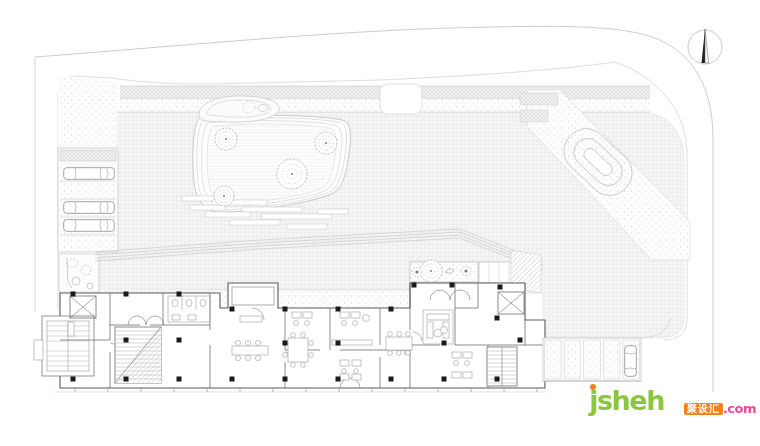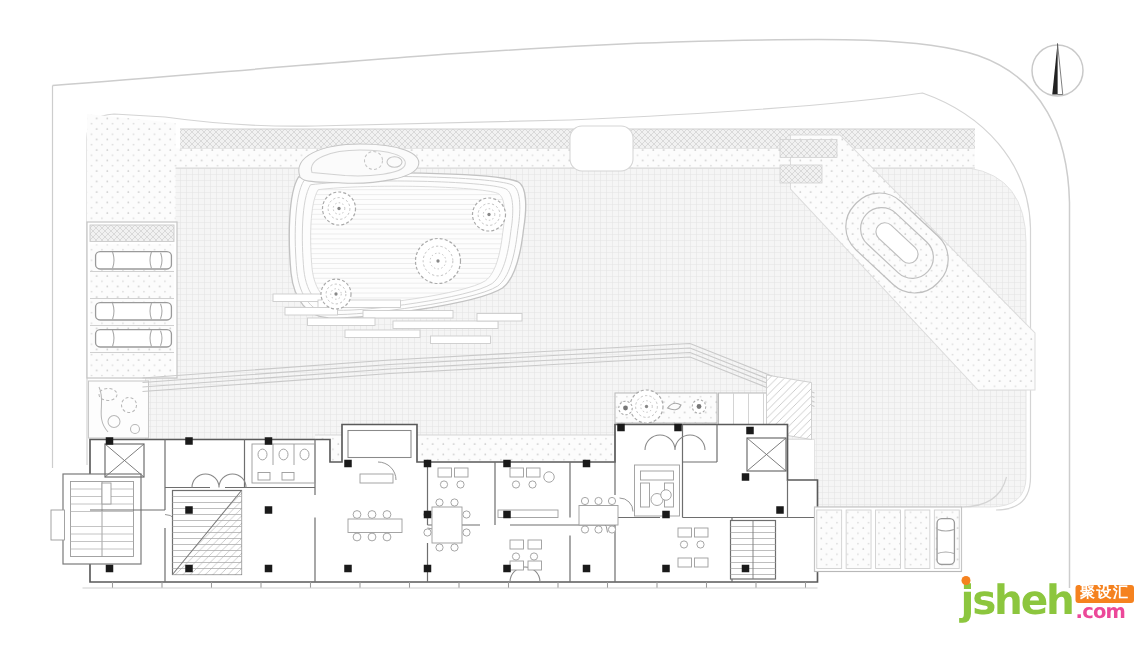--- a/index.html
+++ b/index.html
@@ -3,21 +3,21 @@
 <meta charset="utf-8">
 <style>
   html,body{margin:0;padding:0;background:#fff;}
   #stage{position:relative;width:760px;height:418px;background:#fff;overflow:hidden;
          font-family:"DejaVu Sans","Liberation Sans",sans-serif;}
   #plan-svg{position:absolute;left:0;top:0;}
   
   #logo{position:absolute;right:4px;bottom:2px;display:flex;align-items:flex-end;height:36px;}
   #logo .brand{position:relative;font-weight:bold;font-size:27px;line-height:30px;letter-spacing:-1.5px;}
   #logo .jdot{position:absolute;left:1px;top:4px;width:6px;height:6px;border-radius:50%;}
-  #logo .right{display:flex;flex-direction:column;align-items:flex-start;margin-left:2px;margin-bottom:1px;}
+  #logo .right{display:flex;flex-direction:row;align-items:center;margin-left:20px;margin-bottom:1px;}
   #logo .cjk{color:#fff;font-size:10px;font-weight:bold;line-height:12px;padding:0 3px;border-radius:2px;letter-spacing:1px;}
   #logo .tld{font-size:13px;font-weight:bold;line-height:13px;letter-spacing:-0.5px;margin-top:0px;}
 </style>
 </head>
 <body>
 
 <div id="stage">
 <svg id="plan-svg" width="760" height="446" viewBox="0 0 760 446">
   <defs>
 

